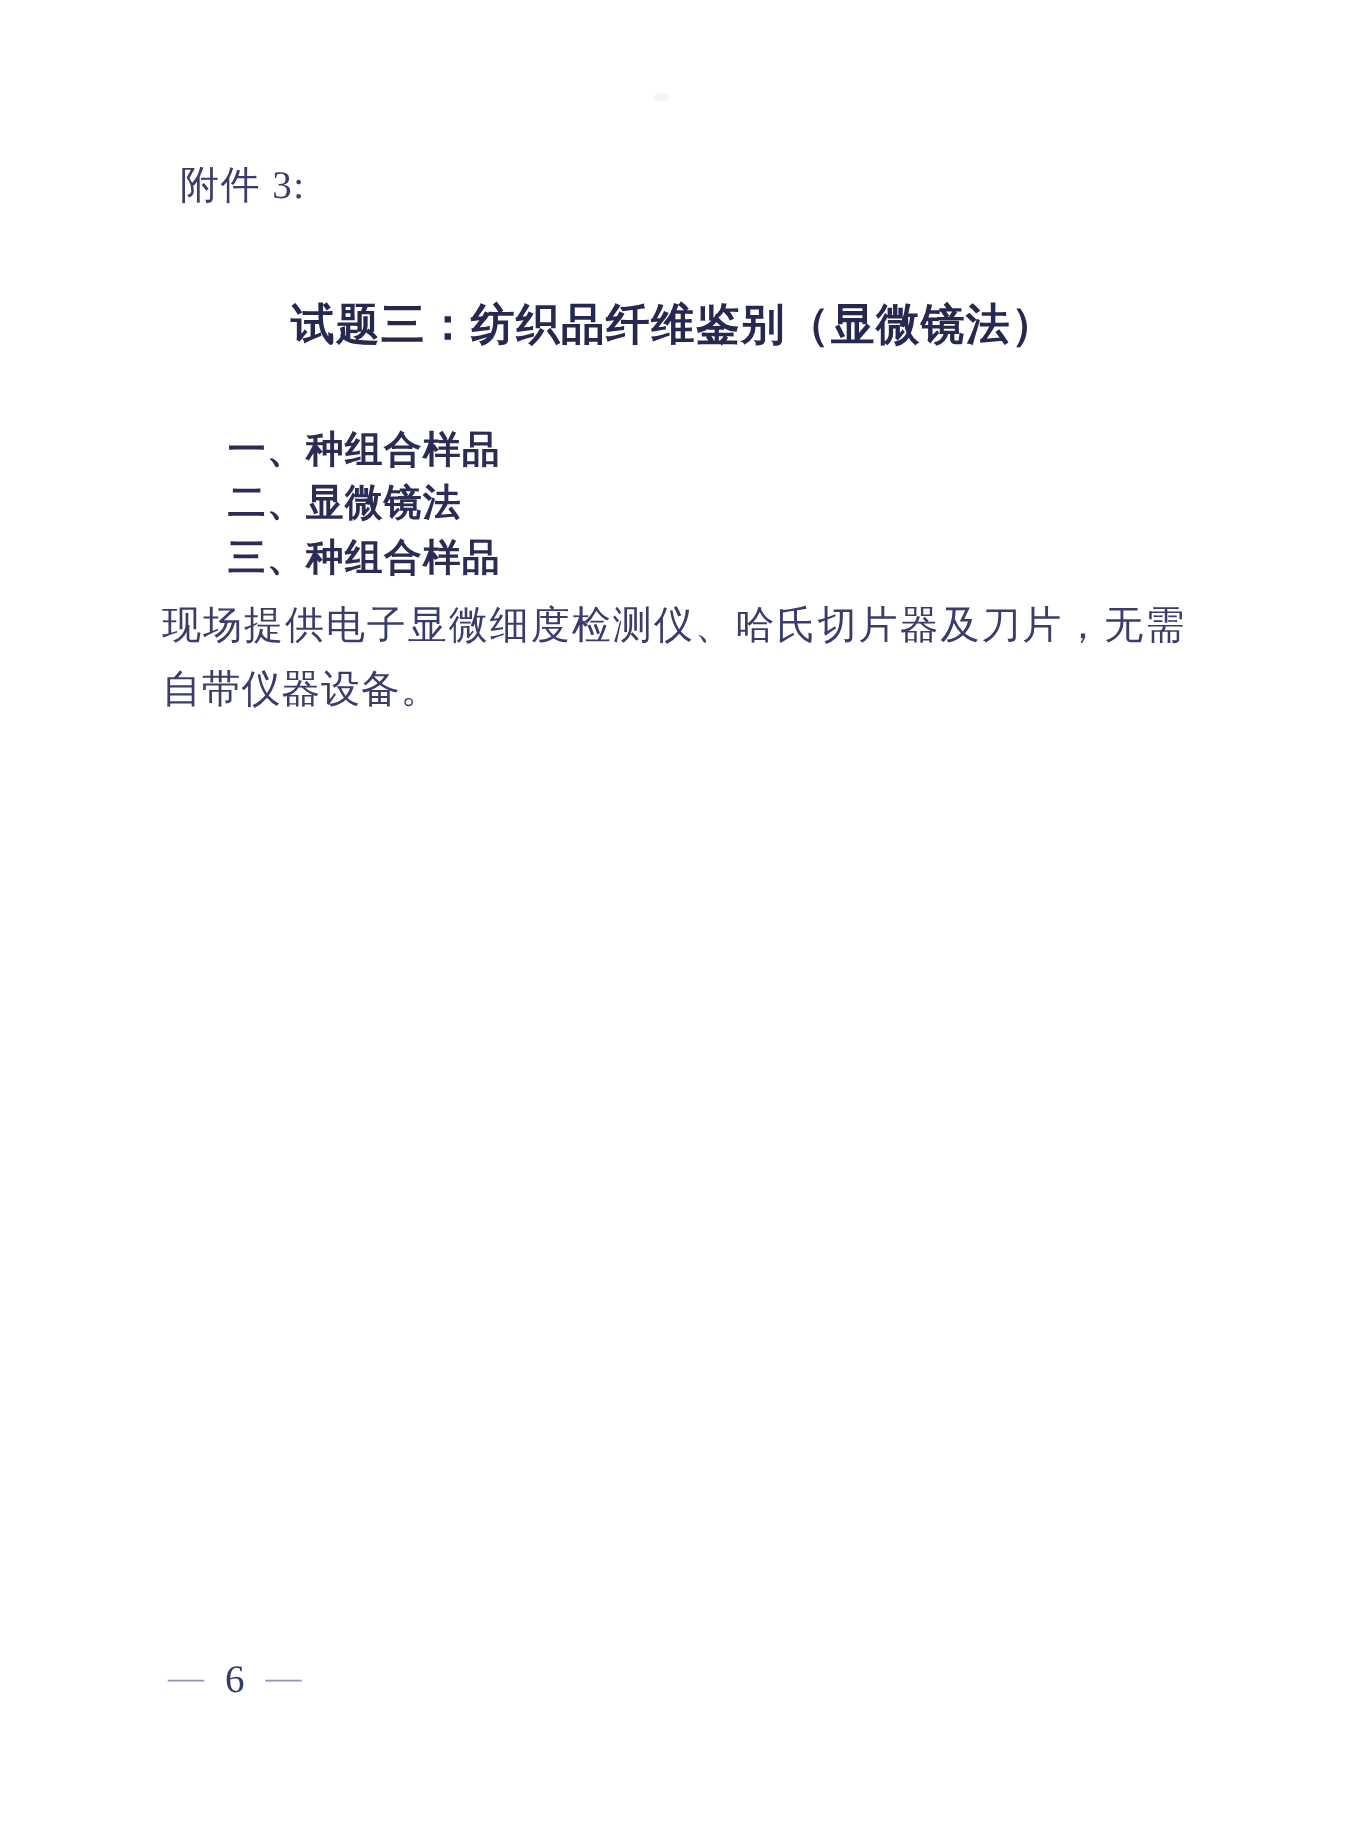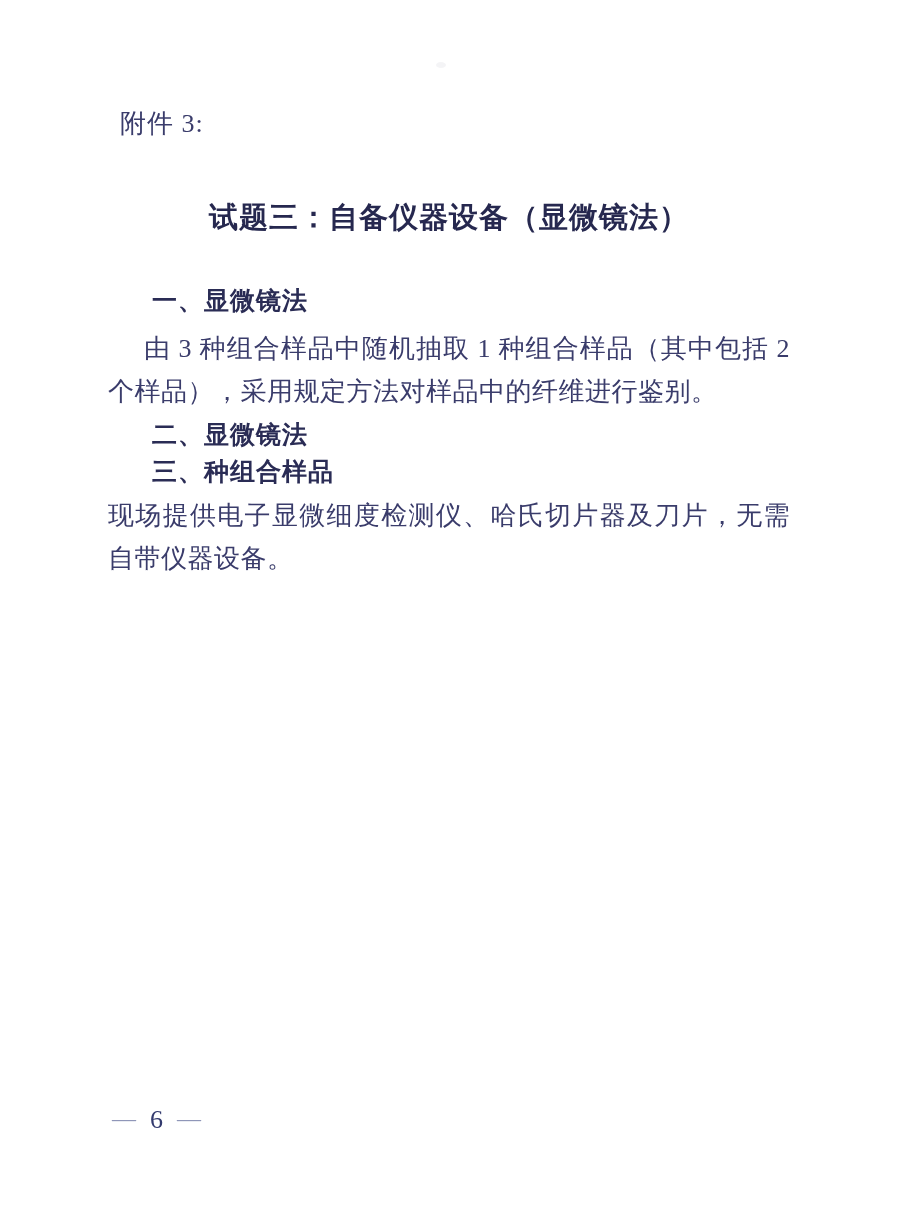--- a/index.html
+++ b/index.html
@@ -94,25 +94,24 @@
   }
 </style>
 </head>
 <body>
 
 <div class="page">
   <div class="content">
 
     <div class="attachment">附件 3:</div>
 
-    <h1 class="title">试题三：自备仪器设备（显微镜法）</h1>
+    <h1 class="title">试题三：纺织品纤维鉴别（显微镜法）</h1>
 
     <section>
-      <h2 class="section-heading h1">一、显微镜法</h2>
-      <p class="section-body indent-first b1">由 3 种组合样品中随机抽取 1 种组合样品（其中包括 2 个样品），采用规定方法对样品中的纤维进行鉴别。</p>
+      <h2 class="section-heading h1">一、种组合样品</h2>
     </section>
 
     <section>
       <h2 class="section-heading h2">二、显微镜法</h2>
     </section>
 
     <section>
       <h2 class="section-heading h3">三、种组合样品</h2>
       <p class="section-body b3">现场提供电子显微细度检测仪、哈氏切片器及刀片，无需自带仪器设备。</p>
     </section>

